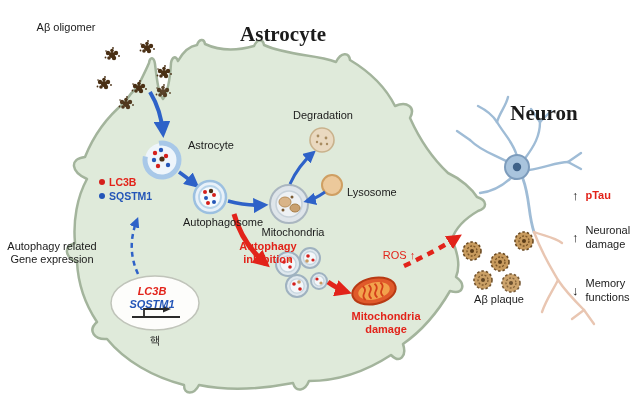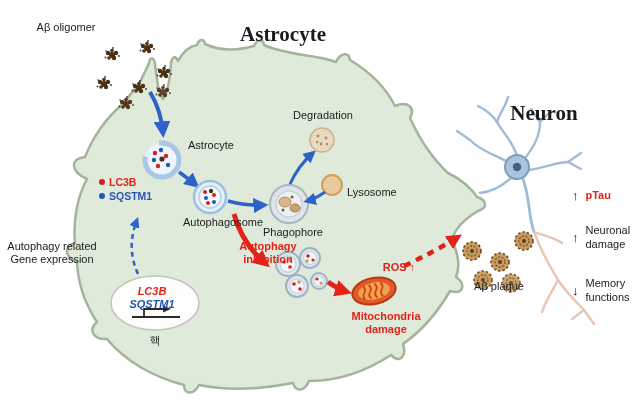--- a/index.html
+++ b/index.html
@@ -221,35 +221,35 @@
     <span class="dot r"></span>
     <span class="red">LC3B</span>
   </div>
   <div class="row">
     <span class="dot b"></span>
     <span class="blue-t">SQSTM1</span>
   </div>
 </div>
 
 <div class="lbl" style="left:211px;top:216px;margin-left:12px;">Autophagosome</div>
-<div class="lbl" style="left:293px;top:226px;">Phagophore</div>
+<div class="lbl" style="left:293px;top:226px;">Mitochondria</div>
 <div class="lbl left" style="left:347px;top:186px;">Lysosome</div>
 <div class="lbl" style="left:323px;top:109px;">Degradation</div>
 
 <div class="lbl wrap red semib" style="left:268px;top:240px;width:80px;">Autophagy inhibition</div>
 <div class="lbl wrap red semib" style="left:386px;top:310px;width:90px;">Mitochondria damage</div>
-<div class="lbl red" style="left:399px;top:261px;font-weight:700;">ROS  ↑</div>
+<div class="lbl red" style="left:399px;top:249px;font-weight:400;">ROS  ↑</div>
 
 <div class="lbl wrap" style="left:52px;top:240px;width:104px;">Autophagy related Gene expression</div>
 <div class="gene red" style="left:152px;top:285px;">LC3B</div>
 <div class="gene blue-t" style="left:152px;top:298px;">SQSTM1</div>
 <div class="lbl" style="left:155px;top:334px;">핵</div>
 
 <div class="lbl title" style="left:544px;top:101px;">Neuron</div>
-<div class="lbl" style="left:499px;top:280px;">Aβ plaque</div>
+<div class="lbl" style="left:499px;top:293px;">Aβ plaque</div>
 
 <div class="outrow" style="left:572px;top:188px;">
   <span class="arr">↑</span>
   <span class="olabel red" style="font-weight:700;">pTau</span>
 </div>
 <div class="outrow" style="left:572px;top:224px;">
   <span class="arr">↑</span>
   <span class="olabel wrap2">Neuronal damage</span>
 </div>
 <div class="outrow" style="left:572px;top:277px;">

